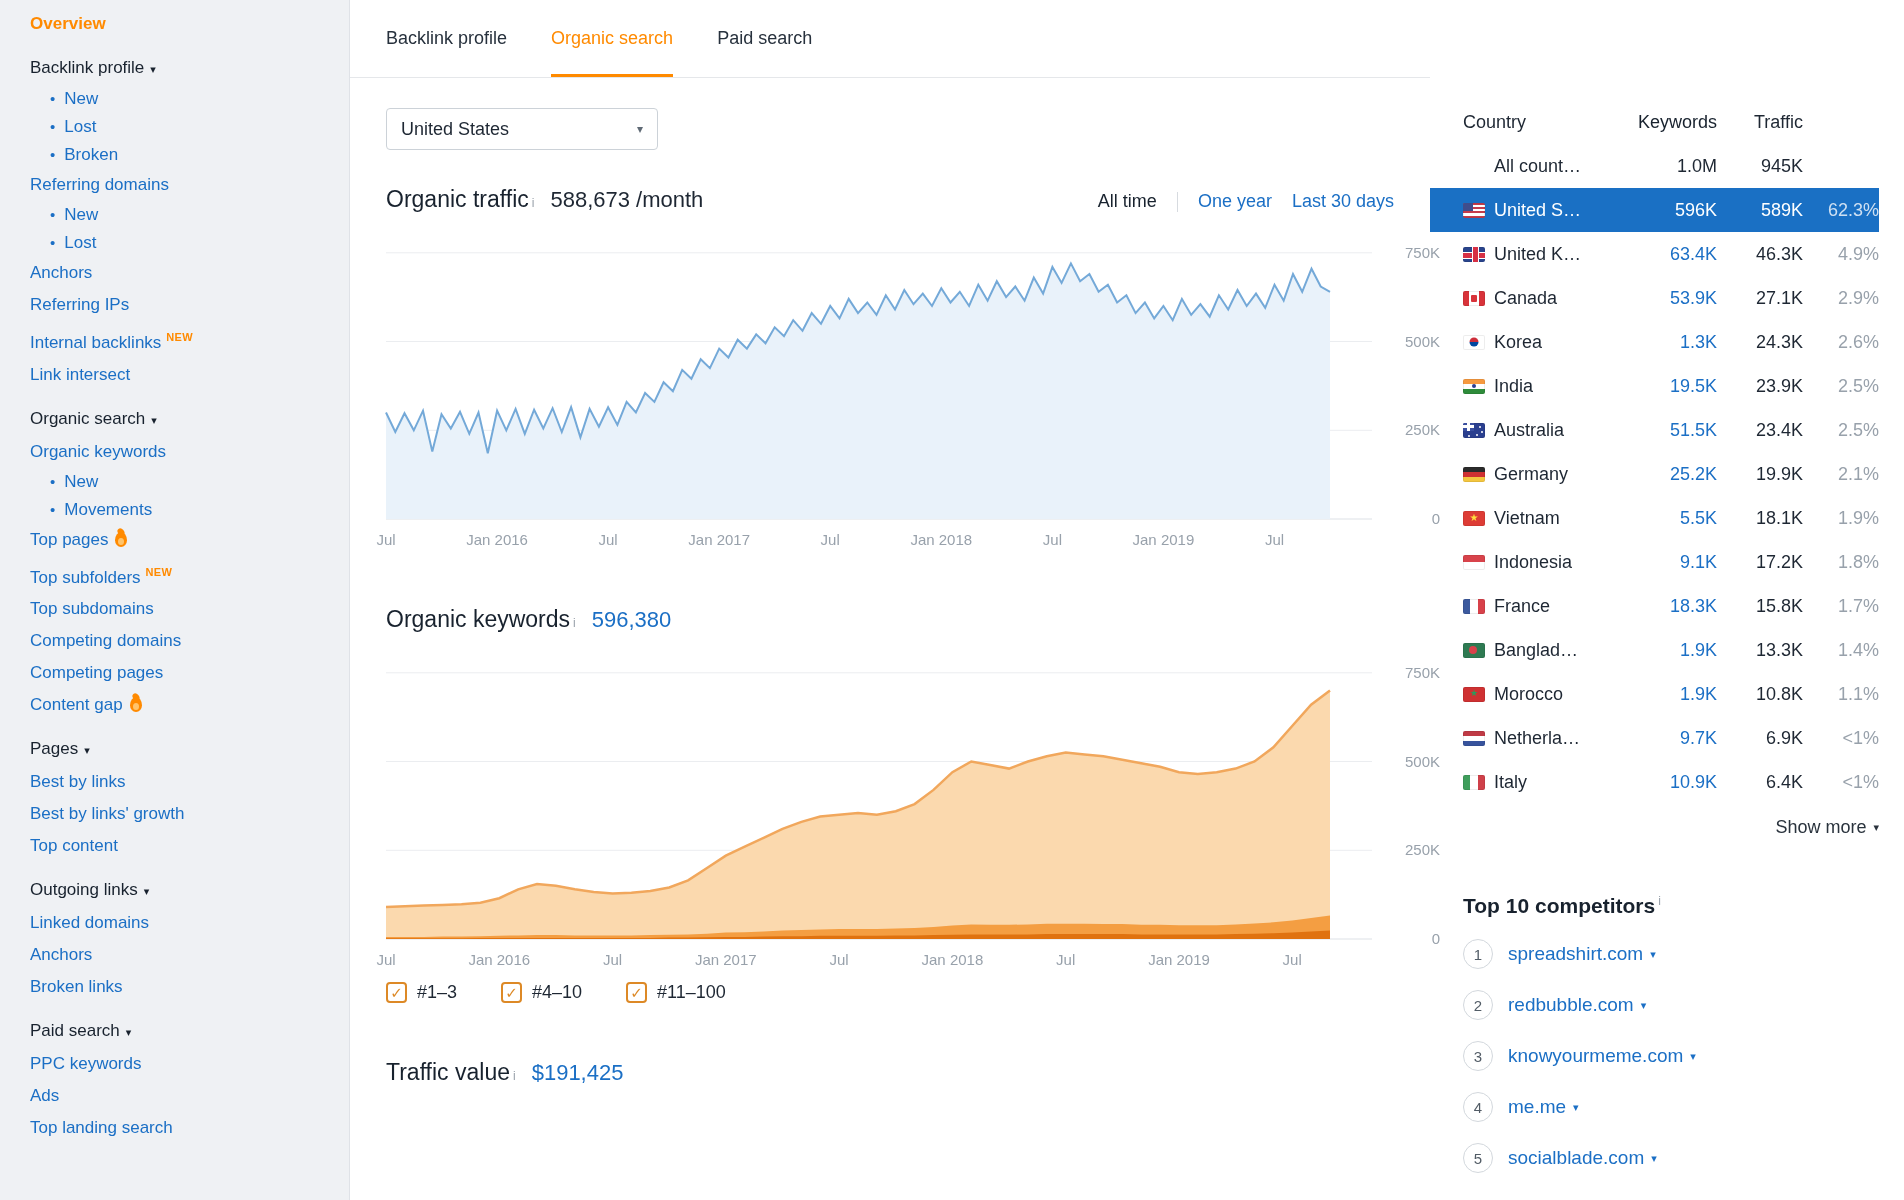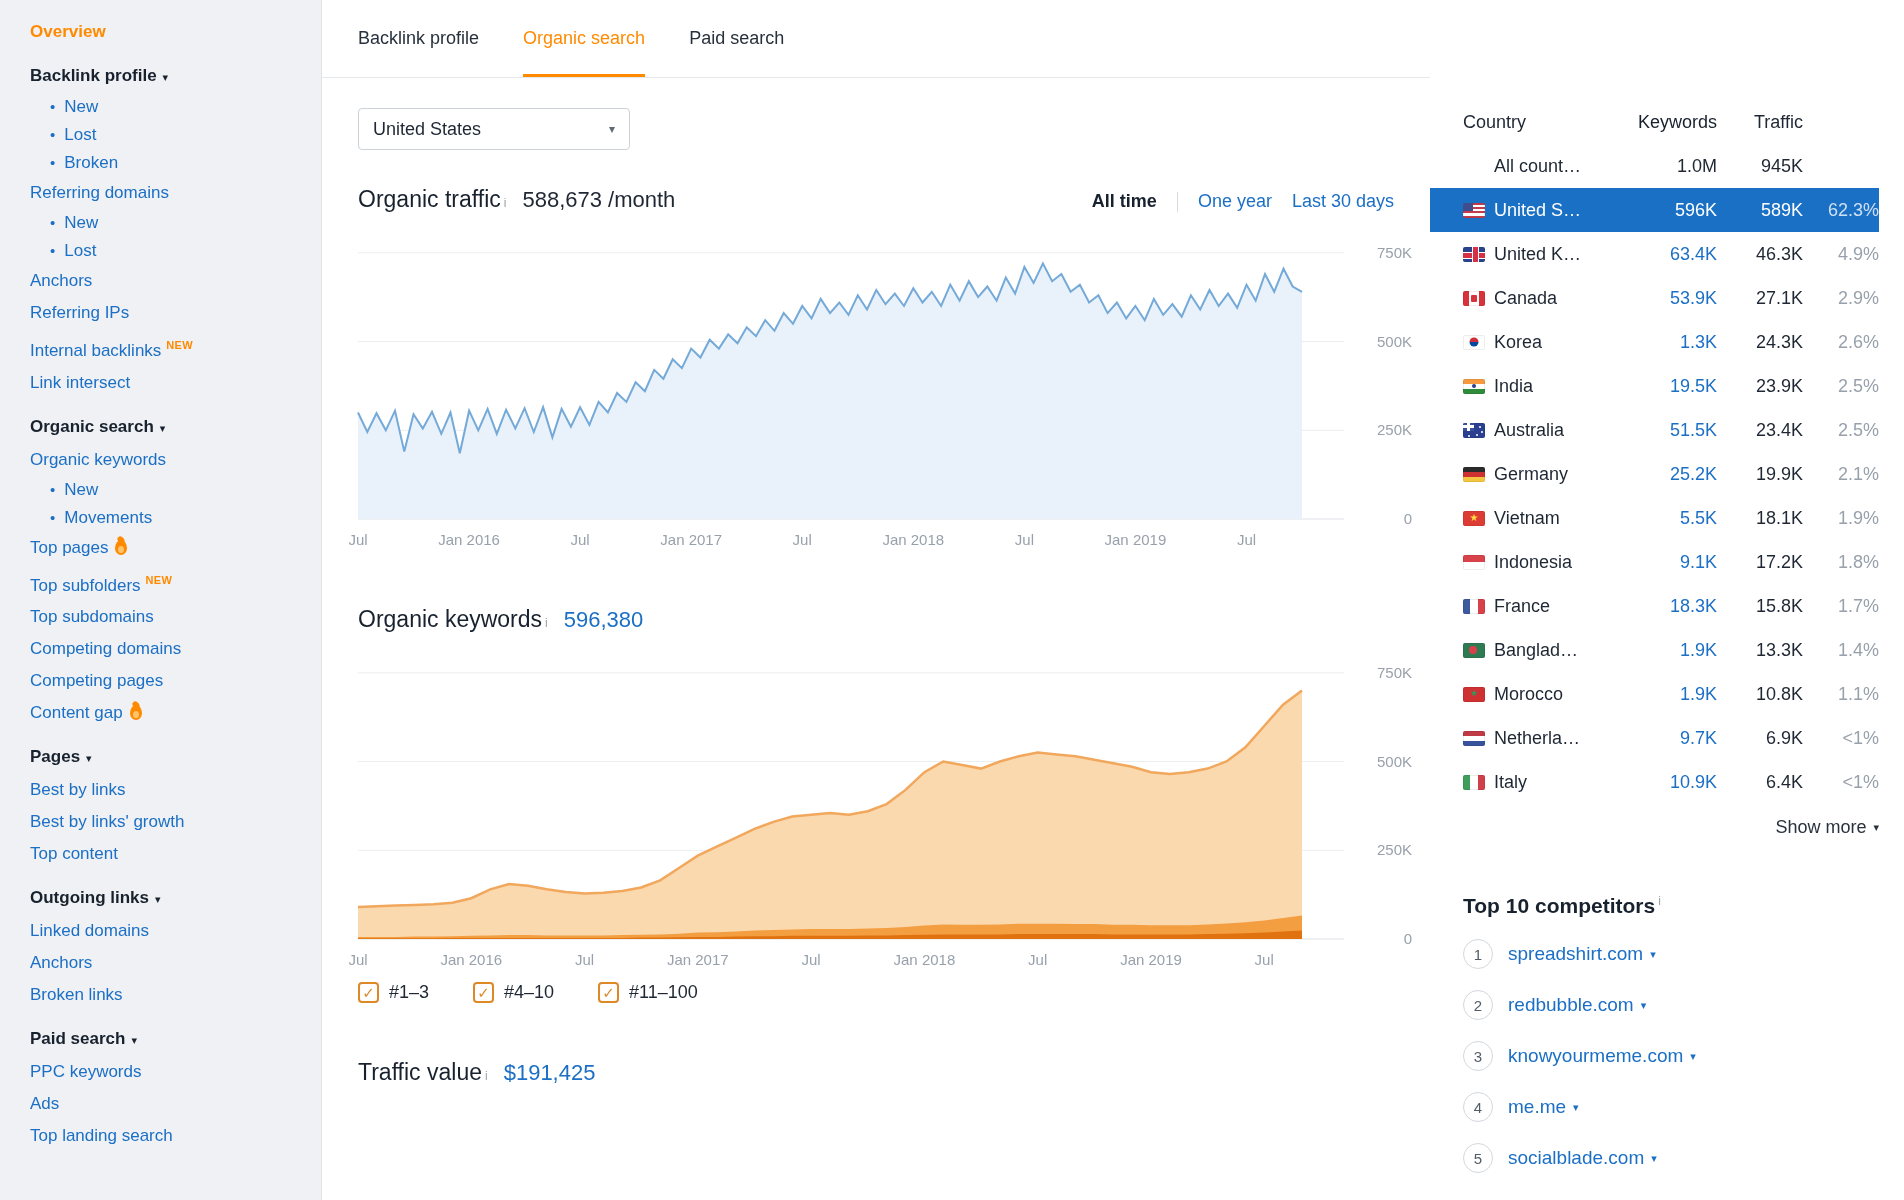--- a/index.html
+++ b/index.html
@@ -2,24 +2,24 @@
 <html><head>
 <meta charset="utf-8">
 <style>
 *{box-sizing:border-box;margin:0;padding:0}
 html,body{width:1904px;height:1200px;overflow:hidden}
 body{font-family:"Liberation Sans","DejaVu Sans",sans-serif;color:#1e2733;background:#fff;font-size:17px}
 a{text-decoration:none;color:#1b6fc5;cursor:pointer}
 .app{display:flex;width:100%;height:100%}
 
 
-.sidebar{width:322px;flex:none;background:#eff1f4;border-right:1px solid #dfe2e7;padding-top:16px;overflow:hidden}
+.sidebar{width:350px;flex:none;background:#eff1f4;border-right:1px solid #dfe2e7;padding-top:8px;overflow:hidden}
 .sb-item{padding:5px 10px 5px 30px;font-size:17px;line-height:22px;white-space:nowrap}
 .sb-active{color:#ff8a00;font-weight:bold;cursor:pointer}
-.sb-header{font-weight:bold;color:#18222e;margin-top:12px;cursor:pointer}
+.sb-header{font-weight:normal;color:#18222e;margin-top:12px;cursor:pointer}
 .sb-header .caret{font-size:11px;margin-left:6px;color:#18222e}
 .sb-sub{padding:3px 10px 3px 50px}
 .sb-sub .bullet{color:#1b6fc5;margin-right:9px;font-size:15px}
 .badge-new{color:#ff8a00;font-size:11px;font-weight:bold;vertical-align:super;margin-left:5px;letter-spacing:.3px}
 .flame{display:inline-block;width:12px;height:15px;margin-left:7px;background:#ff8a00;border-radius:50% 50% 50% 50%/55% 55% 45% 45%;position:relative;vertical-align:-2px}
 .flame::before{content:"";position:absolute;left:3px;top:-4px;width:6px;height:8px;background:#ff8a00;border-radius:50% 50% 50% 0;transform:rotate(-40deg)}
 .flame::after{content:"";position:absolute;left:3px;top:6px;width:6px;height:7px;background:#ffc46b;border-radius:50%}
 
 
 .center{flex:1;min-width:0;display:flex;flex-direction:column}
@@ -30,21 +30,21 @@
 .sel-caret{margin-left:auto;color:#5f6a75;font-size:12px}
 .head-row{display:flex;align-items:baseline;margin:36px 36px 0 36px}
 .hr2{margin-top:48px}
 .hr3{margin-top:56px}
 .h2{font-size:23px;font-weight:normal;color:#18222e}
 .info{color:#9aa2ab;font-size:12px;margin-left:3px}
 .big-val{font-size:22px;margin-left:16px;color:#1e2733}
 .head-link{font-size:22px;margin-left:16px}
 .ranges{margin-left:auto;display:flex;align-items:center;gap:20px;font-size:18px}
 .range{color:#1b6fc5;cursor:pointer}
-.range.active{color:#18222e;font-weight:bold}
+.range.active{color:#18222e;font-weight:normal}
 .rsep{width:1px;height:20px;background:#d7dbe0}
 .chart{margin:10px 0 0 36px}
 svg{overflow:visible;font-family:"Liberation Sans","DejaVu Sans",sans-serif}
 .axis{fill:#98a1ab;font-size:15px}
 .filters{display:flex;gap:44px;margin:4px 0 0 36px;align-items:center}
 .filter{display:flex;align-items:center;font-size:18px;color:#1e2733;cursor:pointer}
 .cbx{width:21px;height:21px;border:2px solid #dd8926;border-radius:4px;display:inline-flex;align-items:center;justify-content:center;color:#dd8926;font-size:15px;font-weight:bold;background:#fff;margin-right:10px}
 
 
 .rightpanel{width:474px;flex:none;padding:100px 25px 0 0;overflow:hidden}

